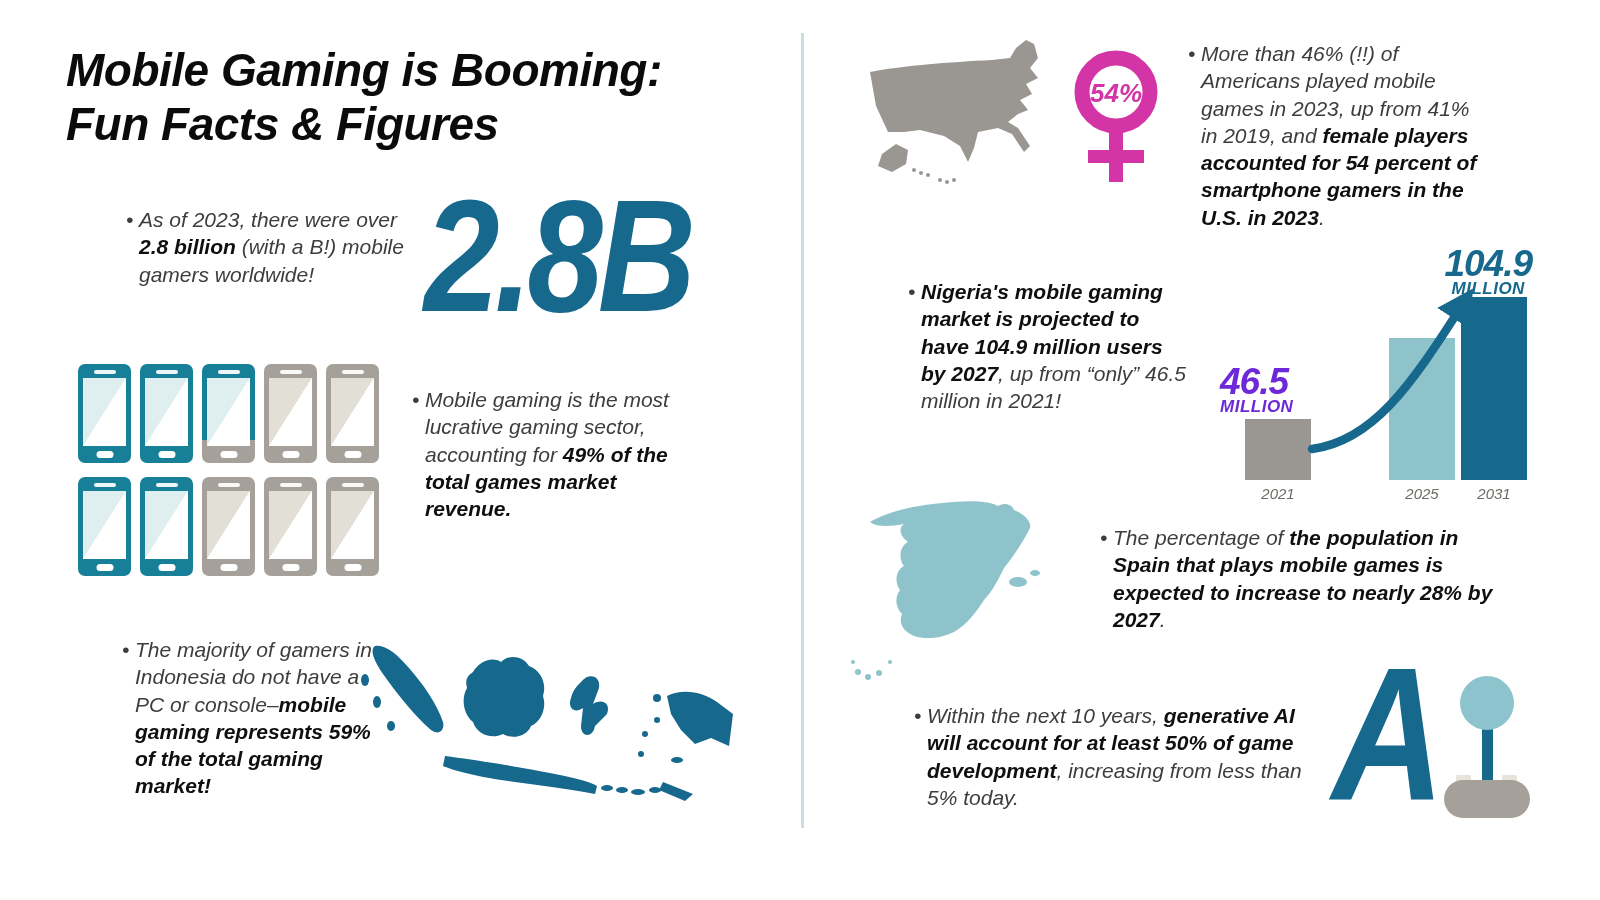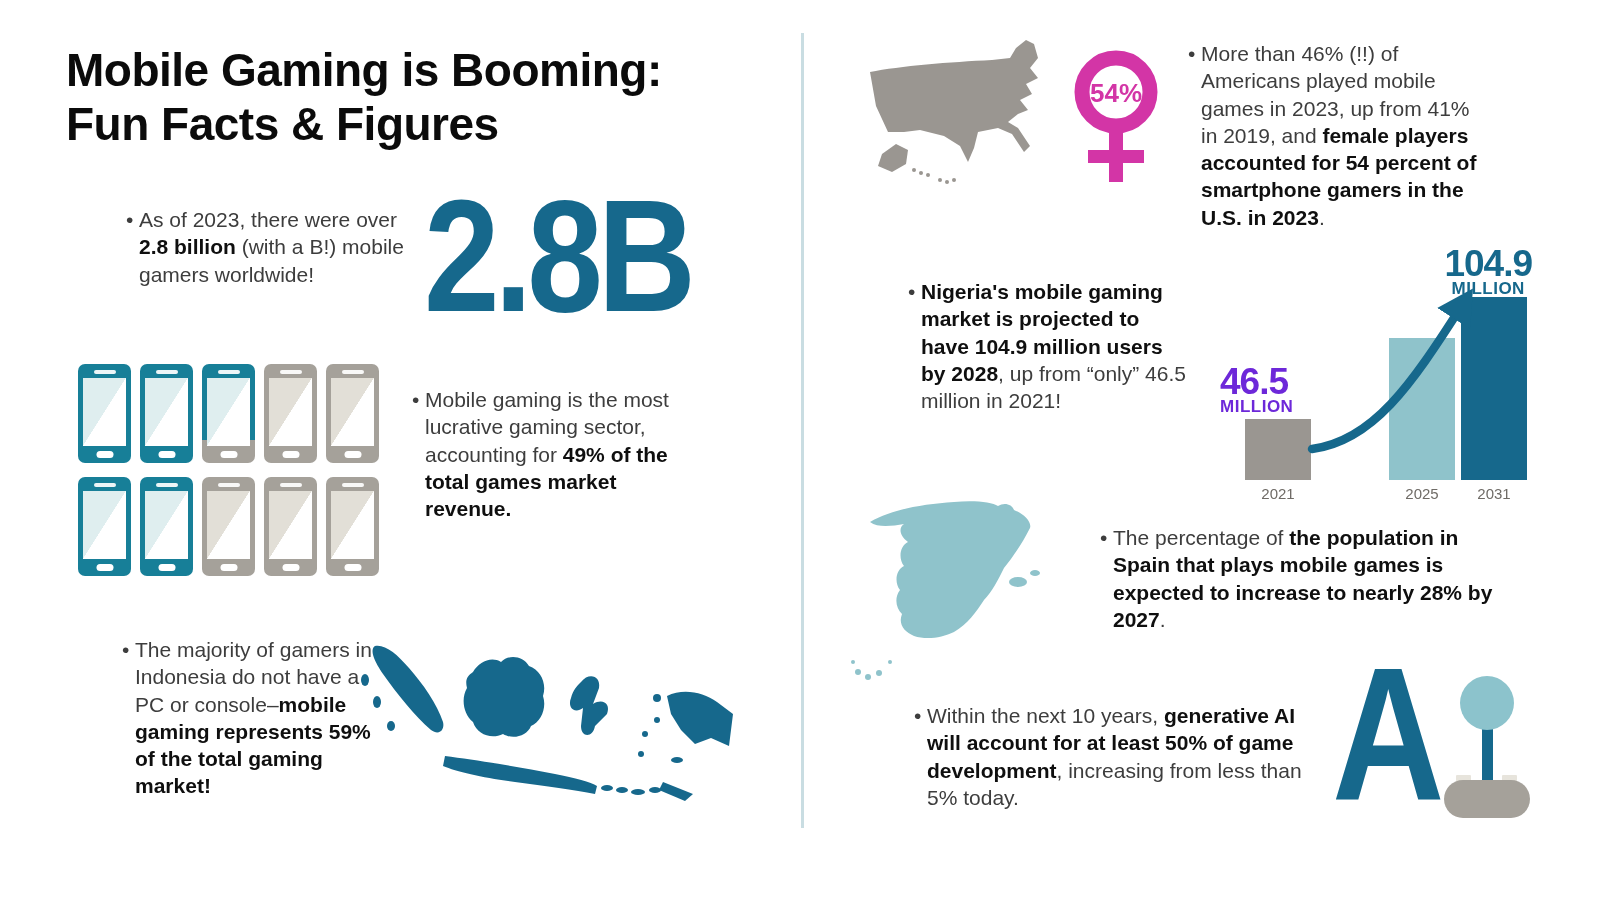--- a/index.html
+++ b/index.html
@@ -1,17 +1,17 @@
 <!DOCTYPE html>
 <html><head>
 <meta charset="utf-8">
 <style>
   html,body{margin:0;padding:0;background:#ffffff;}
   .canvas{position:relative;width:1600px;height:828px;background:#ffffff;overflow:hidden;
-          font-family:"Liberation Sans",sans-serif;color:#111;}
+          font-family:"Liberation Sans",sans-serif;color:#111;font-style:italic;}
 
   
   .title{position:absolute;left:66px;top:44px;font-size:46px;font-weight:bold;
          color:#0b0b0b;line-height:1.17;letter-spacing:-0.5px;}
   .fact{position:absolute;font-size:21px;line-height:1.3;color:#3d3d3d;padding-left:15px;}
   .fact .bullet{position:absolute;left:2px;top:0;}
   .fact .b{font-weight:bold;color:#0f0f0f;}
   .bigstat{position:absolute;left:424px;top:176px;font-size:160px;font-weight:bold;
            color:#16688C;line-height:1;letter-spacing:-6px;transform:scaleX(0.85);
            transform-origin:left top;}
@@ -196,21 +196,21 @@
     <rect x="41" y="78" width="14" height="58" fill="#D335A6"></rect>
     <rect x="20" y="104" width="56" height="13" fill="#D335A6"></rect>
     <text x="48" y="56" text-anchor="middle" font-family="Liberation Sans, sans-serif" font-size="26" font-weight="bold" fill="#D335A6">54%</text>
   </svg>
 
   <div class="fact" style="left:1186px;top:40px;width:282px;">
     <span class="bullet">•</span><span>More than 46% (!!) of Americans played mobile games in 2023, up from 41% in 2019, and </span><span class="b">female players accounted for 54 percent of smartphone gamers in the U.S. in 2023</span><span>.</span>
   </div>
 
   <div class="fact" style="left:906px;top:278px;width:268px;">
-    <span class="bullet">•</span><span class="b">Nigeria's mobile gaming market is projected to have 104.9 million users by 2028</span><span>, up from “only” 46.5 million in 2021!</span>
+    <span class="bullet">•</span><span class="b">Nigeria's mobile gaming market is projected to have 104.9 million users by 2027</span><span>, up from “only” 46.5 million in 2021!</span>
   </div>
 
   <div class="chart">
     <div class="bar-col" style="left:30px">
       <div class="bar-rect" style="height: 61px; background: rgb(154, 150, 145);"></div>
       <div class="bar-year">2021</div>
     </div>
     <div class="bar-col" style="left:174px">
       <div class="bar-rect" style="height: 142px; background: rgb(143, 195, 203);"></div>
       <div class="bar-year">2025</div>

